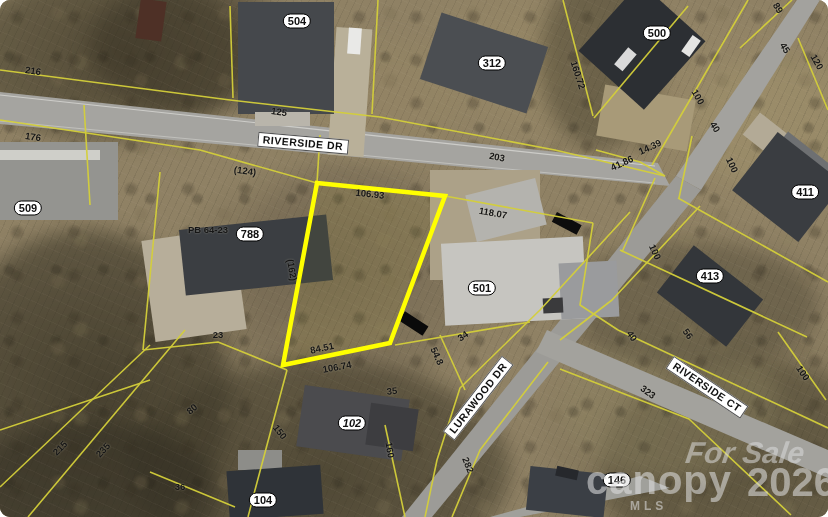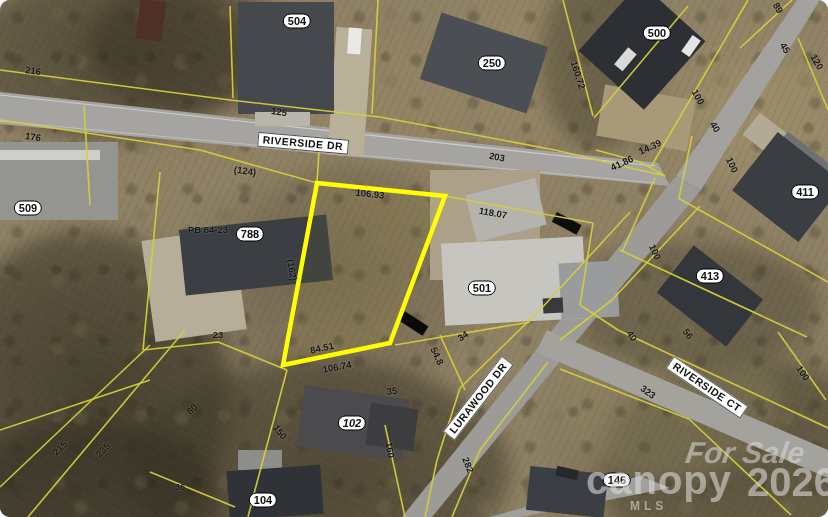--- a/index.html
+++ b/index.html
@@ -154,21 +154,21 @@
       <polyline points="320,135 317,183"></polyline>
       <polyline points="596,150 640,162 665,176"></polyline>
       <polyline points="778,332 826,400"></polyline>
     </g>
 
     <polygon id="highlight-parcel" points="317,183 445,196 390,343 283,365" fill="rgba(255,255,0,0.04)" stroke="#ffff00" stroke-width="4.5" stroke-linejoin="miter"></polygon>
   </svg>
 
   <div class="labels">
       <div class="lbl oval" style="left: 297px; top: 21px; transform: translate(-50%, -50%) rotate(0deg);">504</div>
-      <div class="lbl oval" style="left: 492px; top: 63px; transform: translate(-50%, -50%) rotate(0deg);">250</div>
+      <div class="lbl oval" style="left: 492px; top: 63px; transform: translate(-50%, -50%) rotate(0deg);">312</div>
       <div class="lbl oval" style="left: 657px; top: 33px; transform: translate(-50%, -50%) rotate(0deg);">500</div>
       <div class="lbl oval" style="left: 28px; top: 208px; transform: translate(-50%, -50%) rotate(0deg);">509</div>
       <div class="lbl oval" style="left: 250px; top: 234px; transform: translate(-50%, -50%) rotate(0deg);">788</div>
       <div class="lbl oval" style="left: 805px; top: 192px; transform: translate(-50%, -50%) rotate(0deg);">411</div>
       <div class="lbl oval" style="left: 710px; top: 276px; transform: translate(-50%, -50%) rotate(0deg);">413</div>
       <div class="lbl oval" style="left: 482px; top: 288px; transform: translate(-50%, -50%) rotate(0deg);">501</div>
       <div class="lbl oval" style="left: 352px; top: 423px; transform: translate(-50%, -50%) rotate(0deg); font-style: italic;">102</div>
       <div class="lbl oval" style="left: 263px; top: 500px; transform: translate(-50%, -50%) rotate(0deg);">104</div>
       <div class="lbl oval" style="left: 617px; top: 480px; transform: translate(-50%, -50%) rotate(0deg);">146</div>
       <div class="lbl street" style="left: 303px; top: 143px; transform: translate(-50%, -50%) rotate(5deg);">RIVERSIDE DR</div>

